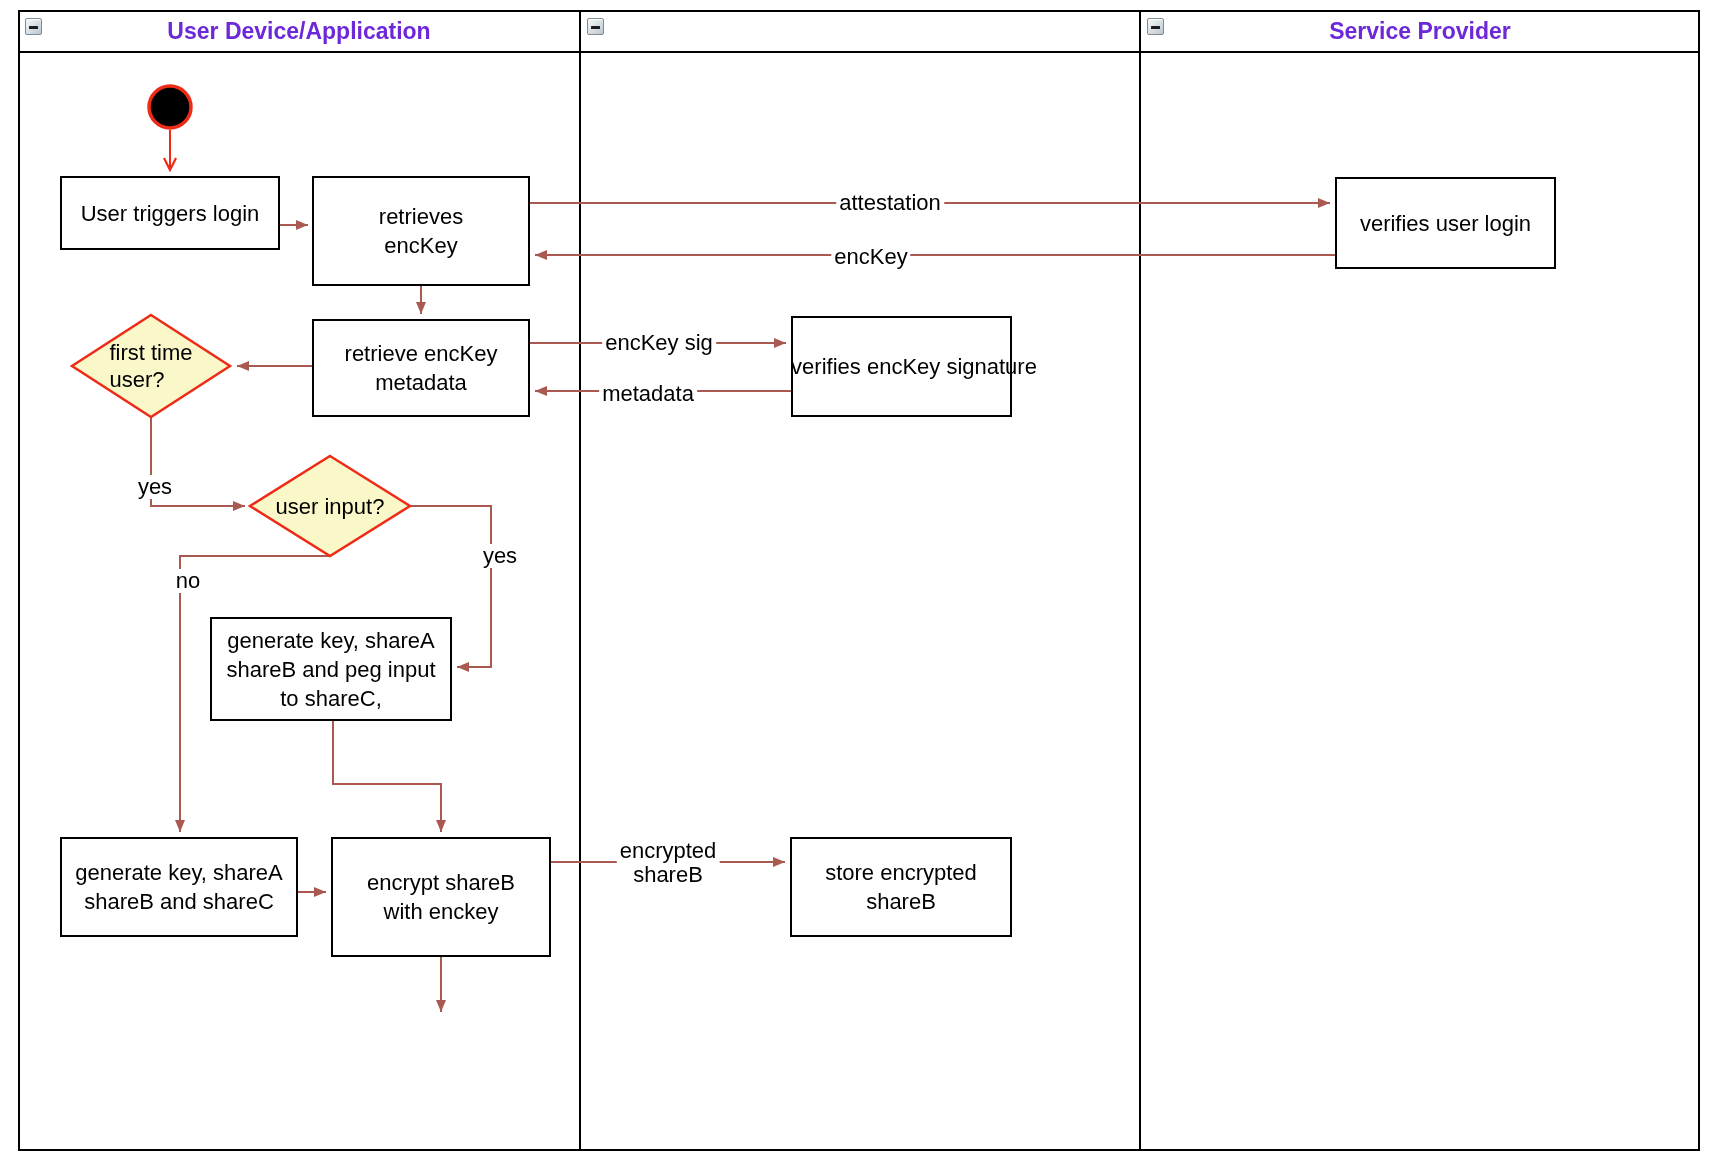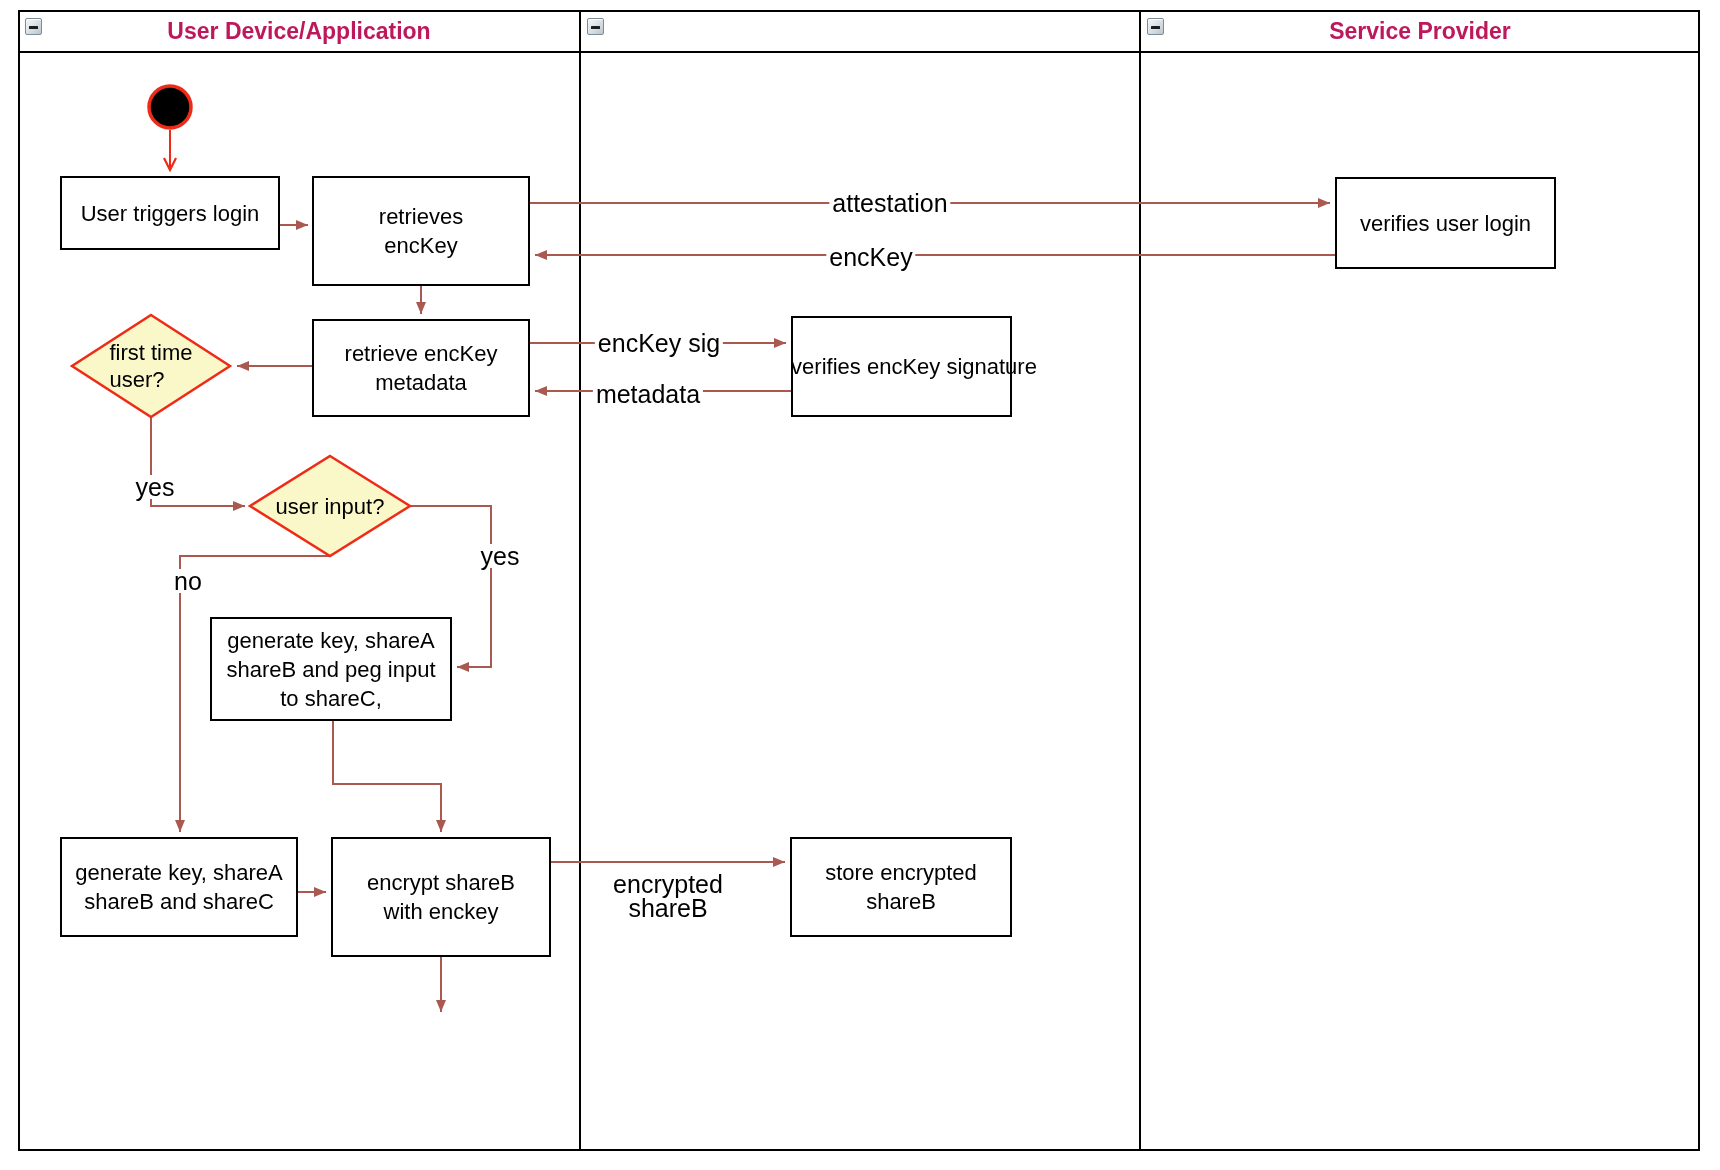--- a/index.html
+++ b/index.html
@@ -33,21 +33,21 @@
     top: 10px; height: 1141px;
     width: 2px; background: #000;
   }
   .lane-title {
     position: absolute;
     top: 10px; height: 42px;
     line-height: 43px;
     text-align: center;
     font-weight: bold;
     font-size: 23px;
-    color: #be185d;
+    color: #6d28d9;
   }
   .collapse-btn {
     position: absolute;
     top: 18px;
     width: 17px; height: 17px;
     box-sizing: border-box;
     border: 1px solid #7f8c96;
     border-radius: 2px;
     background: linear-gradient(135deg, #f4f7f9 0%, #dde4e9 45%, #b9c5cd 100%);
     box-shadow: inset 0 1px 0 #ffffff;
@@ -88,21 +88,21 @@
     line-height: 27px;
     color: #000;
     white-space: nowrap;
     pointer-events: none;
   }
   .edge-label {
     position: absolute;
     transform: translate(-50%, -50%);
     background: #ffffff;
     padding: 0 3px;
-    font-size: 25px;
+    font-size: 22px;
     line-height: 24px;
     text-align: center;
     color: #000;
     white-space: nowrap;
   }
 </style>
 </head>
 <body>
 
 <div class="canvas">
@@ -211,18 +211,18 @@
   </div>
 
 
   <div class="edge-label" style="left:890px; top:203px">attestation</div>
   <div class="edge-label" style="left:871px; top:257px">encKey</div>
   <div class="edge-label" style="left:659px; top:343px">encKey sig</div>
   <div class="edge-label" style="left:648px; top:394px">metadata</div>
   <div class="edge-label" style="left:155px; top:487px">yes</div>
   <div class="edge-label" style="left:188px; top:581px">no</div>
   <div class="edge-label" style="left:500px; top:556px">yes</div>
-  <div class="edge-label" style="left:668px; top:896px">
+  <div class="edge-label" style="left:668px; top:863px">
     <div>encrypted</div>
     <div>shareB</div>
   </div>
 
 </div>
 
 </body></html>

